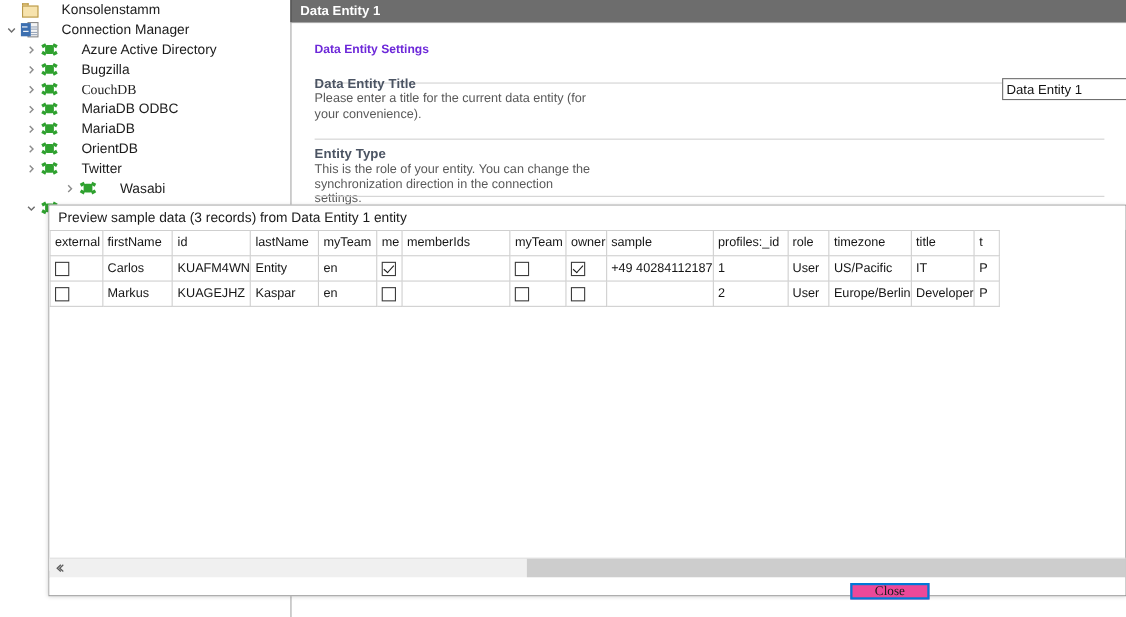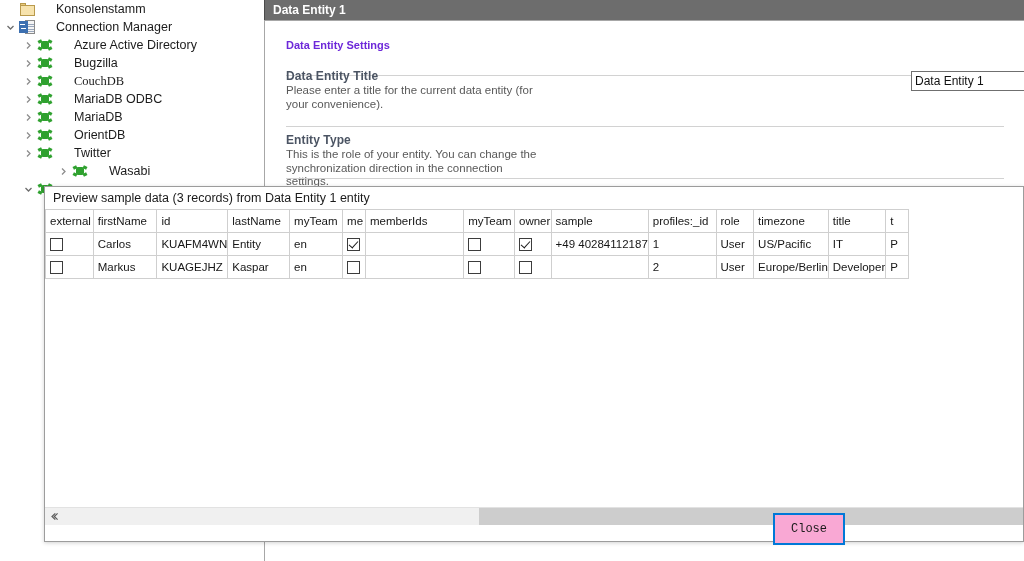--- a/index.html
+++ b/index.html
@@ -227,27 +227,27 @@
     width: 544px; height: 17px;
     background: #cdcdcd;
   }
   #previewFooter {
     position: absolute; left: 0; bottom: 0;
     width: 978px; height: 16px;
     background: #ffffff;
   }
   #closeBtn {
     position: absolute; left: 728px; bottom: -4px;
-    width: 72px; height: 32px;
-    background: #f9a8d4;
+    width: 72px; height: 15px;
+    background: #ec4899;
     border: 2px solid #0078d7;
     box-sizing: border-box;
     display: flex; align-items: center; justify-content: center;
     font-size: 12px; color: #1a1a1a;
-    font-family: Liberation Mono, monospace;
+    font-family: Liberation Serif, serif;
   }
 </style>
 </head>
 <body>
 
 <div id="root">
 
   <div id="tree">
 
     <div class="tnode" style="padding-left:3px;">

